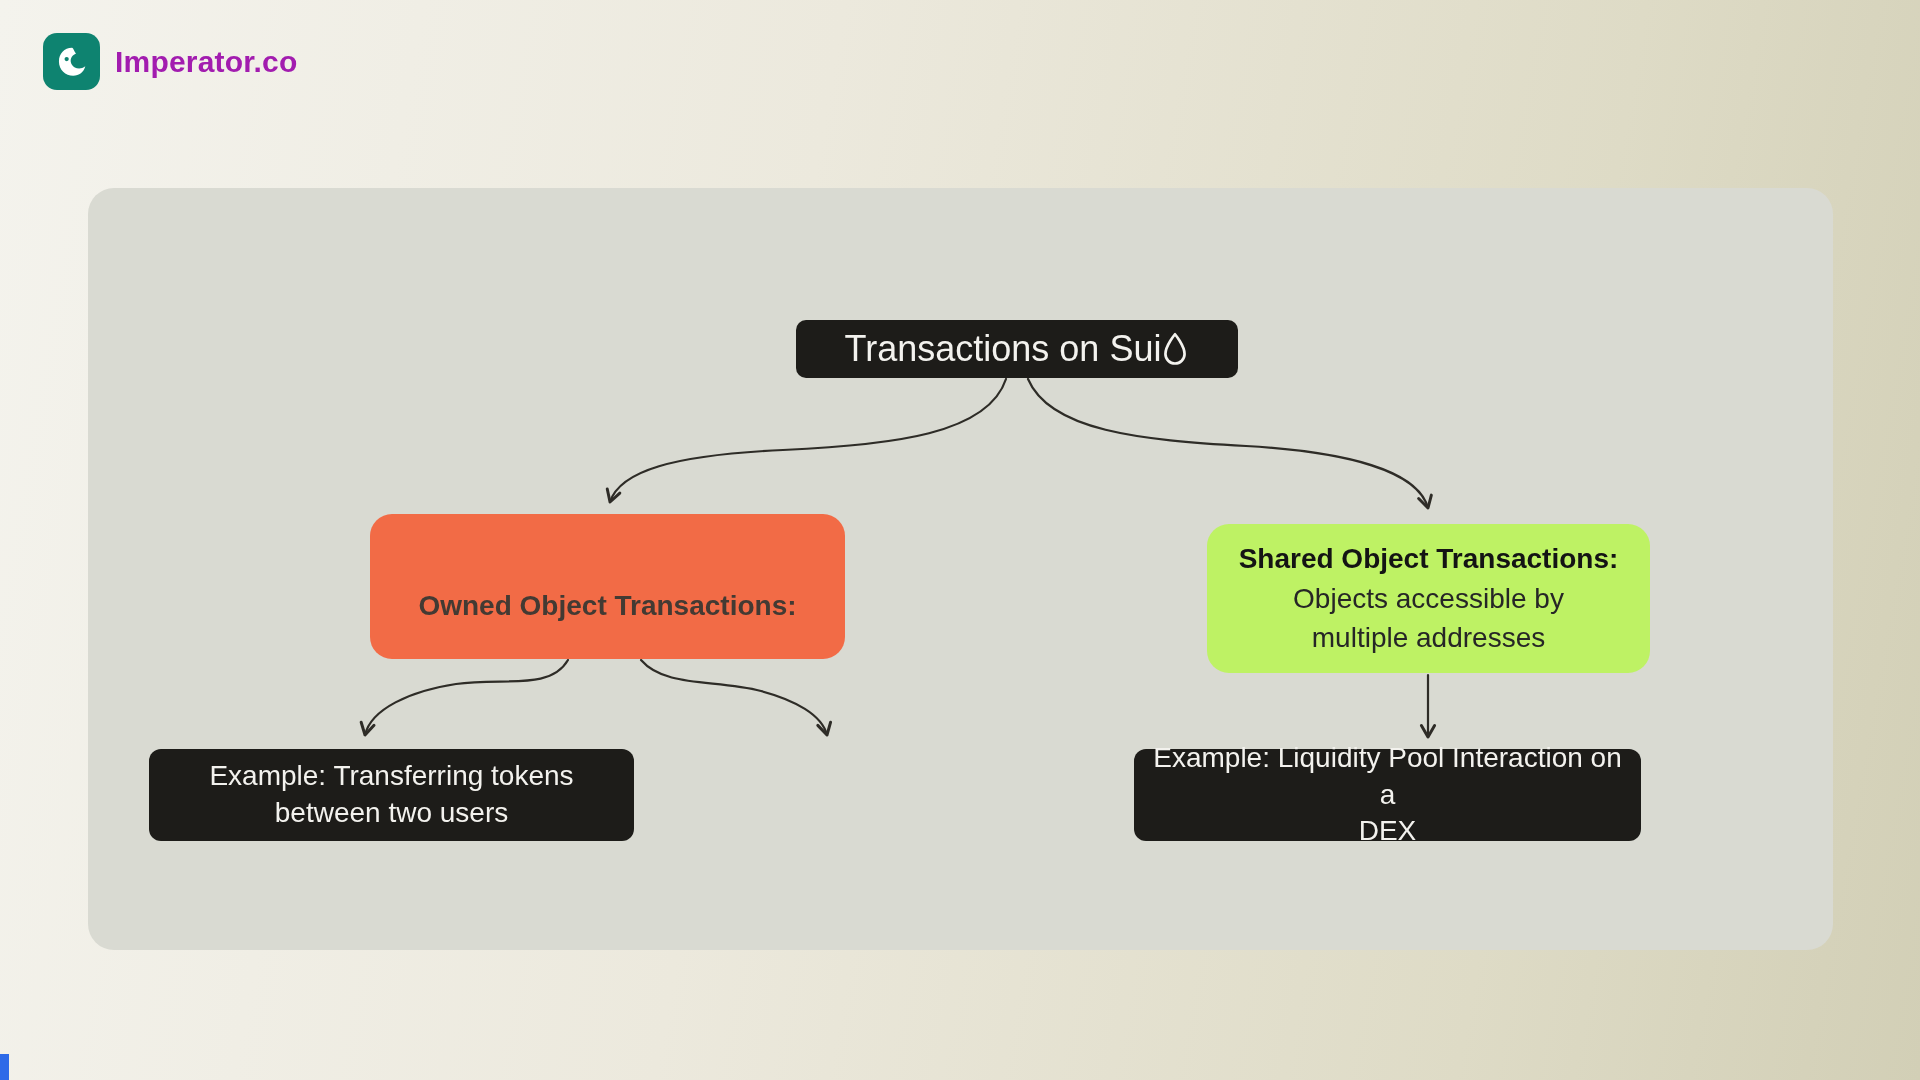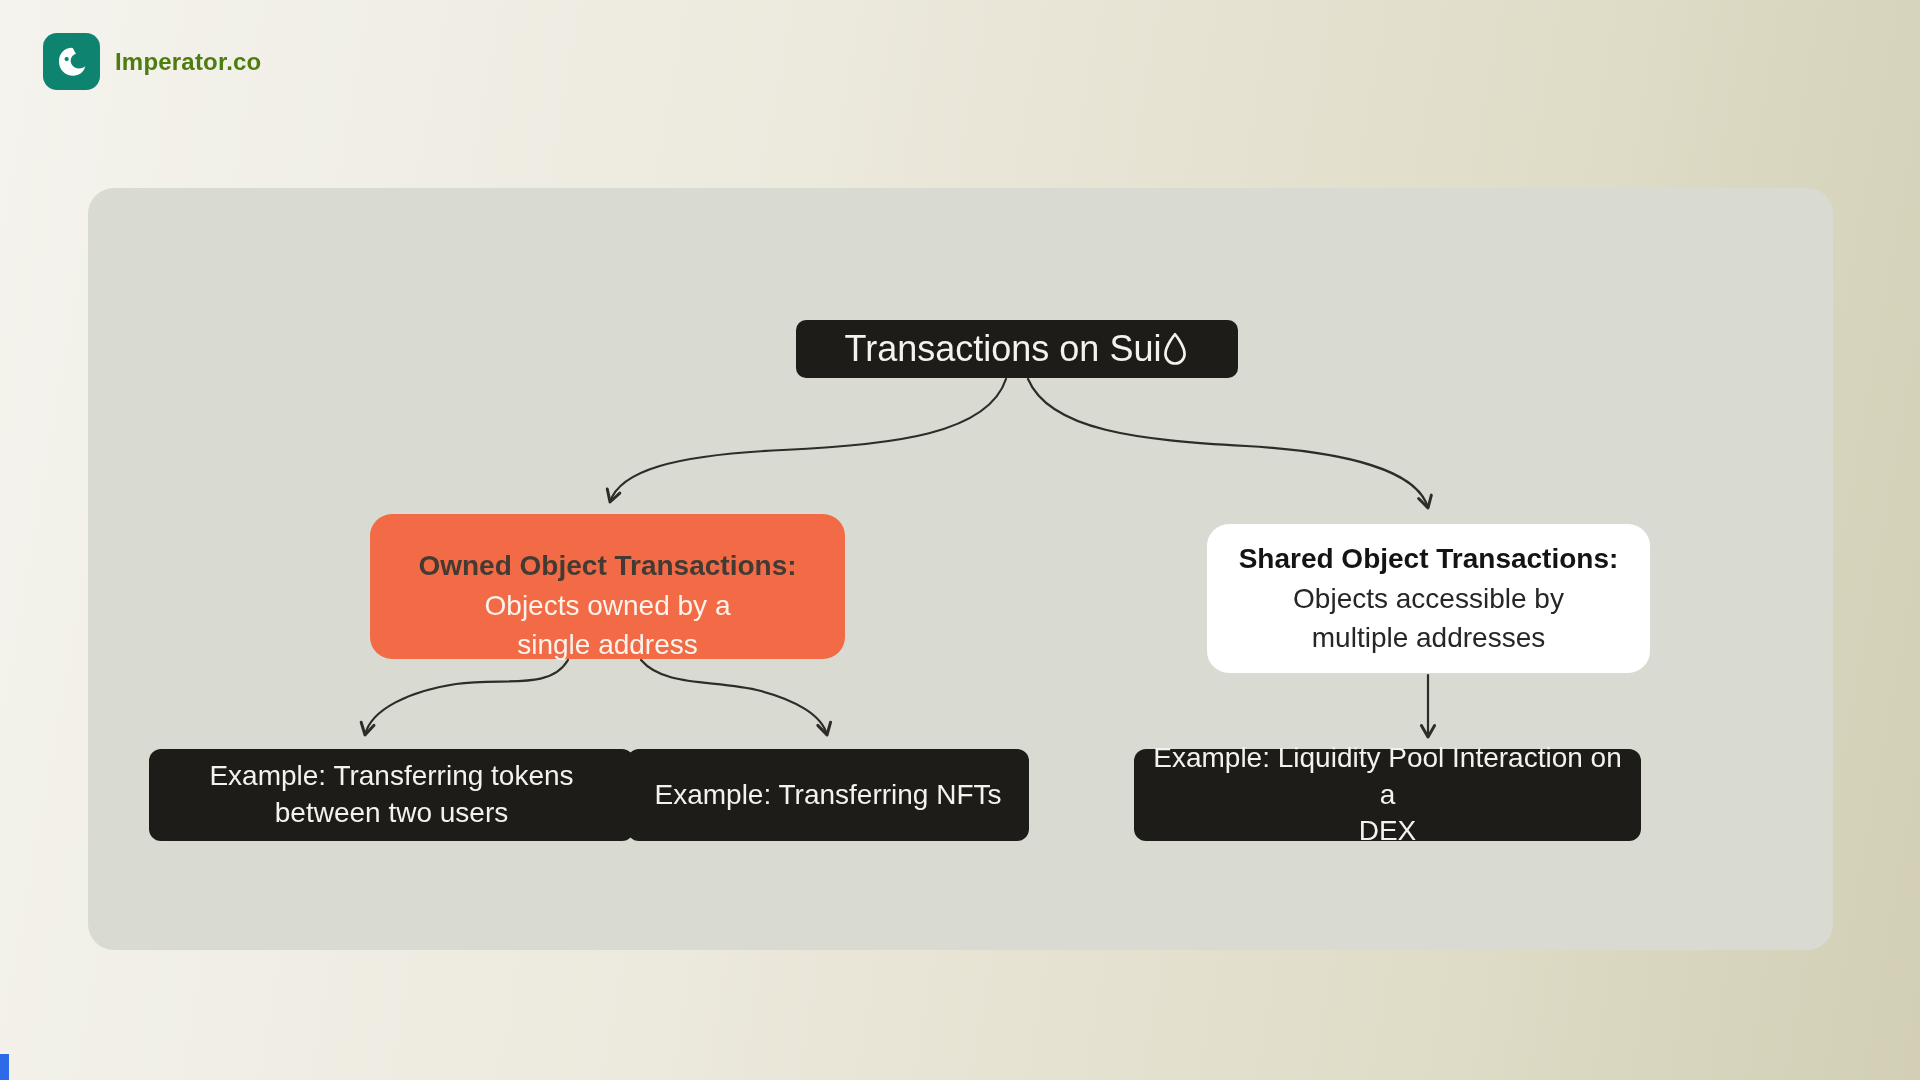--- a/index.html
+++ b/index.html
@@ -9,21 +9,21 @@
     font-family:"Liberation Sans", sans-serif;
     background:linear-gradient(100deg, #f4f3ed 0%, #ece9dd 40%, #dedbc6 78%, #d2cfb6 100%);
   }
 
   
   .brand { position:absolute; left:43px; top:33px; display:flex; align-items:center; gap:15px; }
   .brand-icon {
     width:57px; height:57px; background:#0e8370; border-radius:14px;
     display:flex; align-items:center; justify-content:center;
   }
-  .brand-name { font-size:24px; font-weight:700; color:#4d7c0f; letter-spacing:.2px; }
+  .brand-name { font-size:30px; font-weight:700; color:#a21caf; letter-spacing:.2px; }
 
   
   .panel {
     position:absolute; left:88px; top:188px; width:1745px; height:762px;
     background:#d9dad2; border-radius:26px;
   }
   .connectors { position:absolute; left:0; top:0; width:100%; height:100%; pointer-events:none; }
 
   .node {
     position:absolute; display:flex; flex-direction:column;
@@ -36,21 +36,21 @@
     border-radius:10px; flex-direction:row; gap:0; font-size:36px;
   }
   .sui-icon { display:block; margin-top:2px; }
 
   .branch { border-radius:22px; padding:10px 8px; line-height:1.42; font-size:28px; }
   .branch-title { font-weight:700; }
   .branch-body { white-space:pre-line; }
   .branch-owned  { left:282px;  top:326px; width:475px; height:145px; background:#f26b46; }
   .branch-owned .branch-title  { color:#433a33;margin-top:38px; }
   .branch-owned .branch-body   { color:#fbf4ec; }
-  .branch-shared { left:1119px; top:336px; width:443px; height:149px; background:#ffffff; }
+  .branch-shared { left:1119px; top:336px; width:443px; height:149px; background:#bef264; }
   .branch-shared .branch-title { color:#141414; }
   .branch-shared .branch-body  { color:#262626; }
 
   .example {
     border-radius:12px; font-size:28px; line-height:1.32;
     white-space:pre-line; padding:8px 14px;
   }
   .example-1 { left:61px;   top:561px; width:485px; height:92px; }
   .example-2 { left:539px;  top:561px; width:402px; height:92px; }
   .example-3 { left:1046px; top:561px; width:507px; height:92px; }
@@ -89,33 +89,30 @@
 
   <div class="node node-dark root-node">
     <span>Transactions on Sui</span>
     <svg class="sui-icon" width="28" height="36" viewBox="0 0 24 32">
       <path d="M12 2 C12 2 3.5 12.2 3.5 19.5 a8.5 8.5 0 0 0 17 0 C20.5 12.2 12 2 12 2 Z" fill="none" stroke="#f3f2ee" stroke-width="2.4" stroke-linejoin="round"></path>
     </svg>
   </div>
 
   <div class="node branch branch-owned">
     <div class="branch-title">Owned Object Transactions:</div>
-    <div class="branch-body">Objects owned by a
-single address</div>
   </div>
 
   <div class="node branch branch-shared">
     <div class="branch-title">Shared Object Transactions:</div>
     <div class="branch-body">Objects accessible by
 multiple addresses</div>
   </div>
 
   <div class="node node-dark example example-1">Example: Transferring tokens
 between two users</div>
 
-  <div class="node node-dark example example-2">Example: Transferring NFTs</div>
 
   <div class="node node-dark example example-3">Example: Liquidity Pool Interaction on a
 DEX</div>
 
 </main>
 
 <div class="corner-mark"></div>
 
 </body></html>

